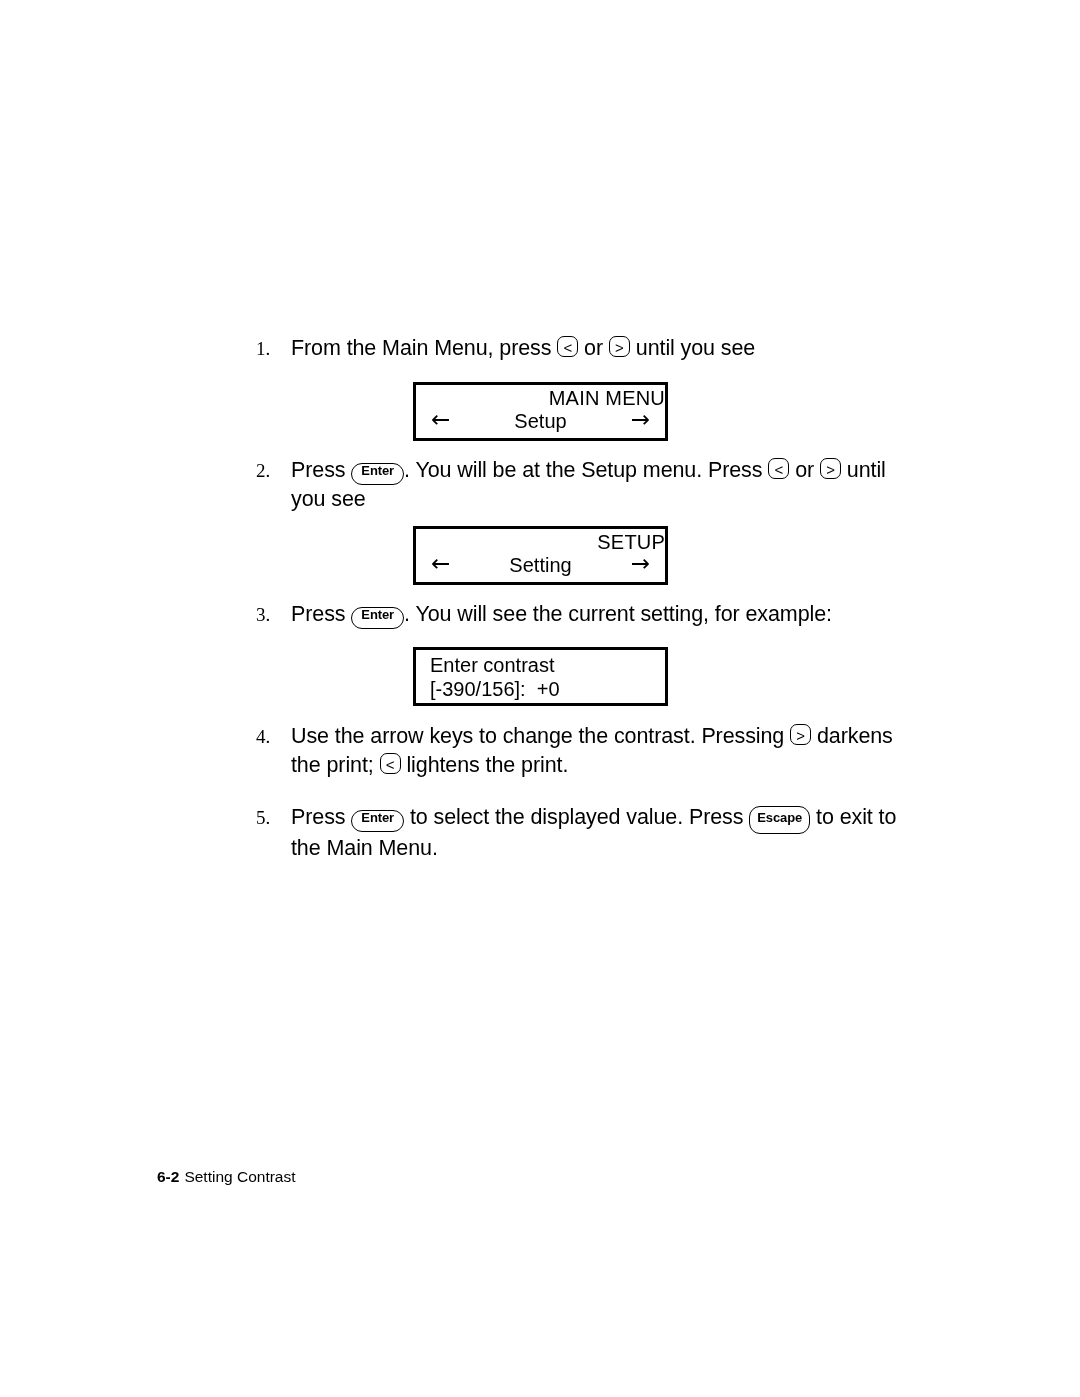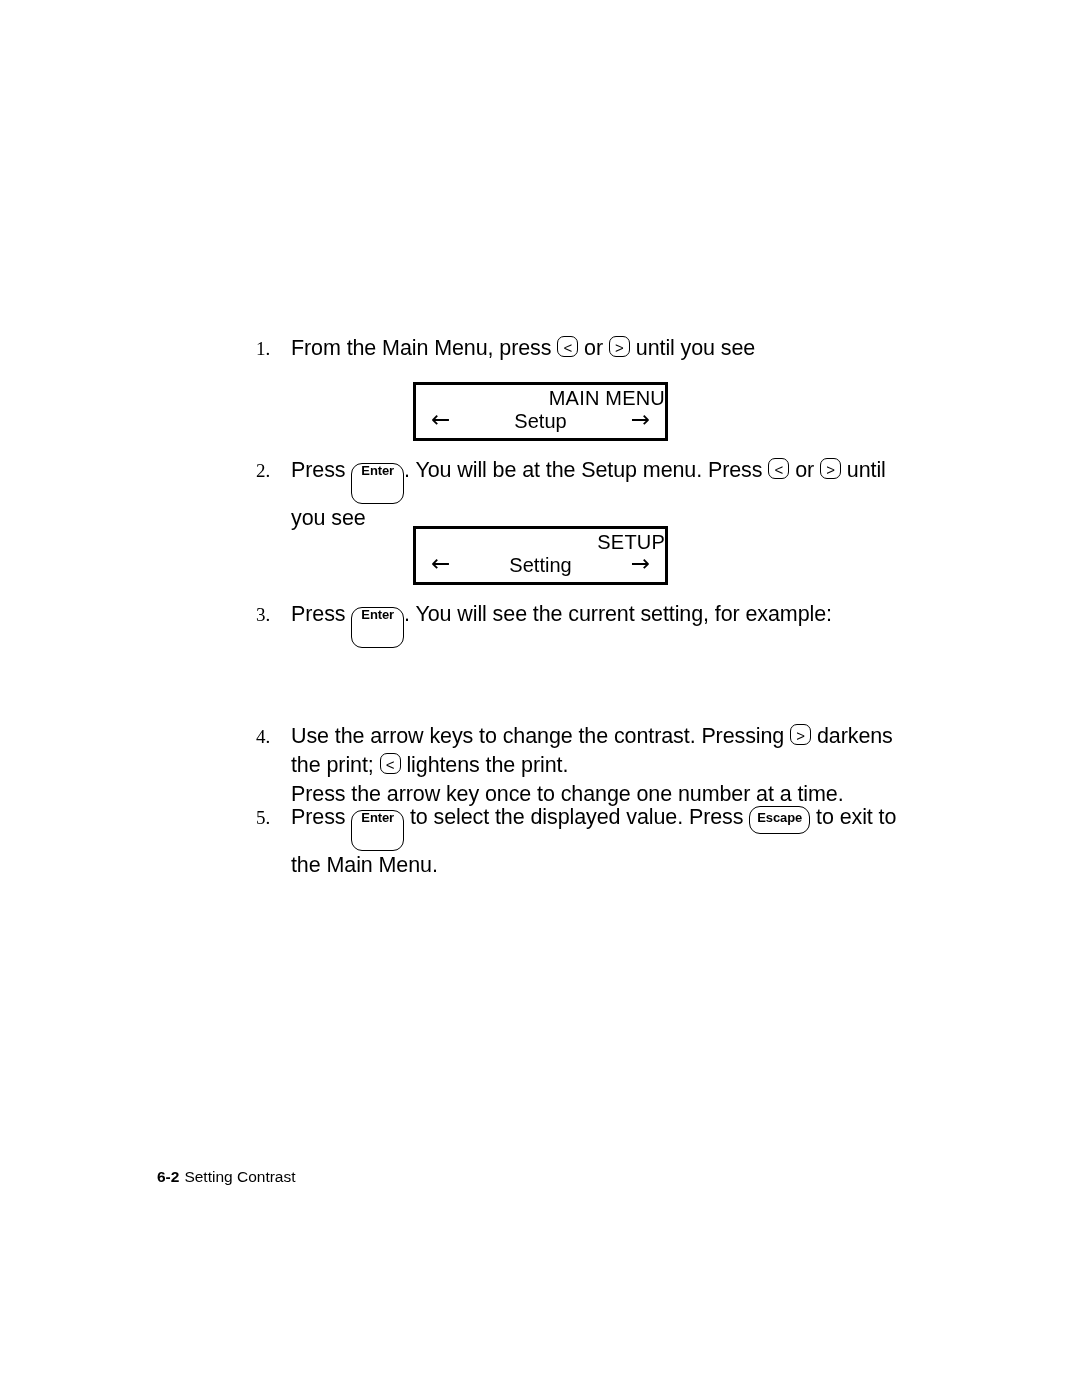--- a/index.html
+++ b/index.html
@@ -81,21 +81,21 @@
   }
   .key-arrow {
     width: 21px;
     height: 21px;
     font-size: 15px;
     padding-top: 3px;
     border-radius: 7px;
     font-weight: normal;
   }
   .key-enter {
-    height: 41px;
+    height: 22px;
     font-size: 13px;
     padding: 0 9px 0 9px;
     border-radius: 11px;
   }
   .key-escape {
     height: 28px;
     font-size: 13px;
     padding: 4px 7px 0 7px;
     border-radius: 11px;
   }
@@ -218,24 +218,30 @@
       <span class="lcd-value">Setting</span>
       <span class="lcd-arrow-right">→</span>
     </div>
   </div>
 
   <div class="step step3">
     <span class="step-num">3.</span>
     <span class="step-body"><span>Press </span><span class="key key-enter">Enter</span><span>.  You will see the current setting, for example:</span></span>
   </div>
 
+  <div class="lcd lcd3">
+    <div class="lcd-centered">
+      <span class="lcd-line-left-1">Enter contrast</span>
+      <span class="lcd-line-left-2">[-390/156]:  +0</span>
+    </div>
+  </div>
 
   <div class="step step4">
     <span class="step-num">4.</span>
-    <span class="step-body"><span>Use the arrow keys to change the contrast.  Pressing </span><span class="key key-arrow">&gt;</span><span> darkens the print; </span><span class="key key-arrow">&lt;</span><span> lightens the print.</span><br><span>Press the arrow key once to change one number at a time.</span></span>
+    <span class="step-body"><span>Use the arrow keys to change the contrast.  Pressing </span><span class="key key-arrow">&gt;</span><span> darkens the print; </span><span class="key key-arrow">&lt;</span><span> lightens the print.</span><br></span>
   </div>
 
   <div class="step step5">
     <span class="step-num">5.</span>
     <span class="step-body"><span>Press </span><span class="key key-enter">Enter</span><span> to select the displayed value.  Press </span><span class="key key-escape">Escape</span><span> to exit to the Main Menu.</span></span>
   </div>
 
   <div class="footer">
     <span class="footer-page">6-2</span><span class="footer-title">Setting Contrast</span>
   </div>

